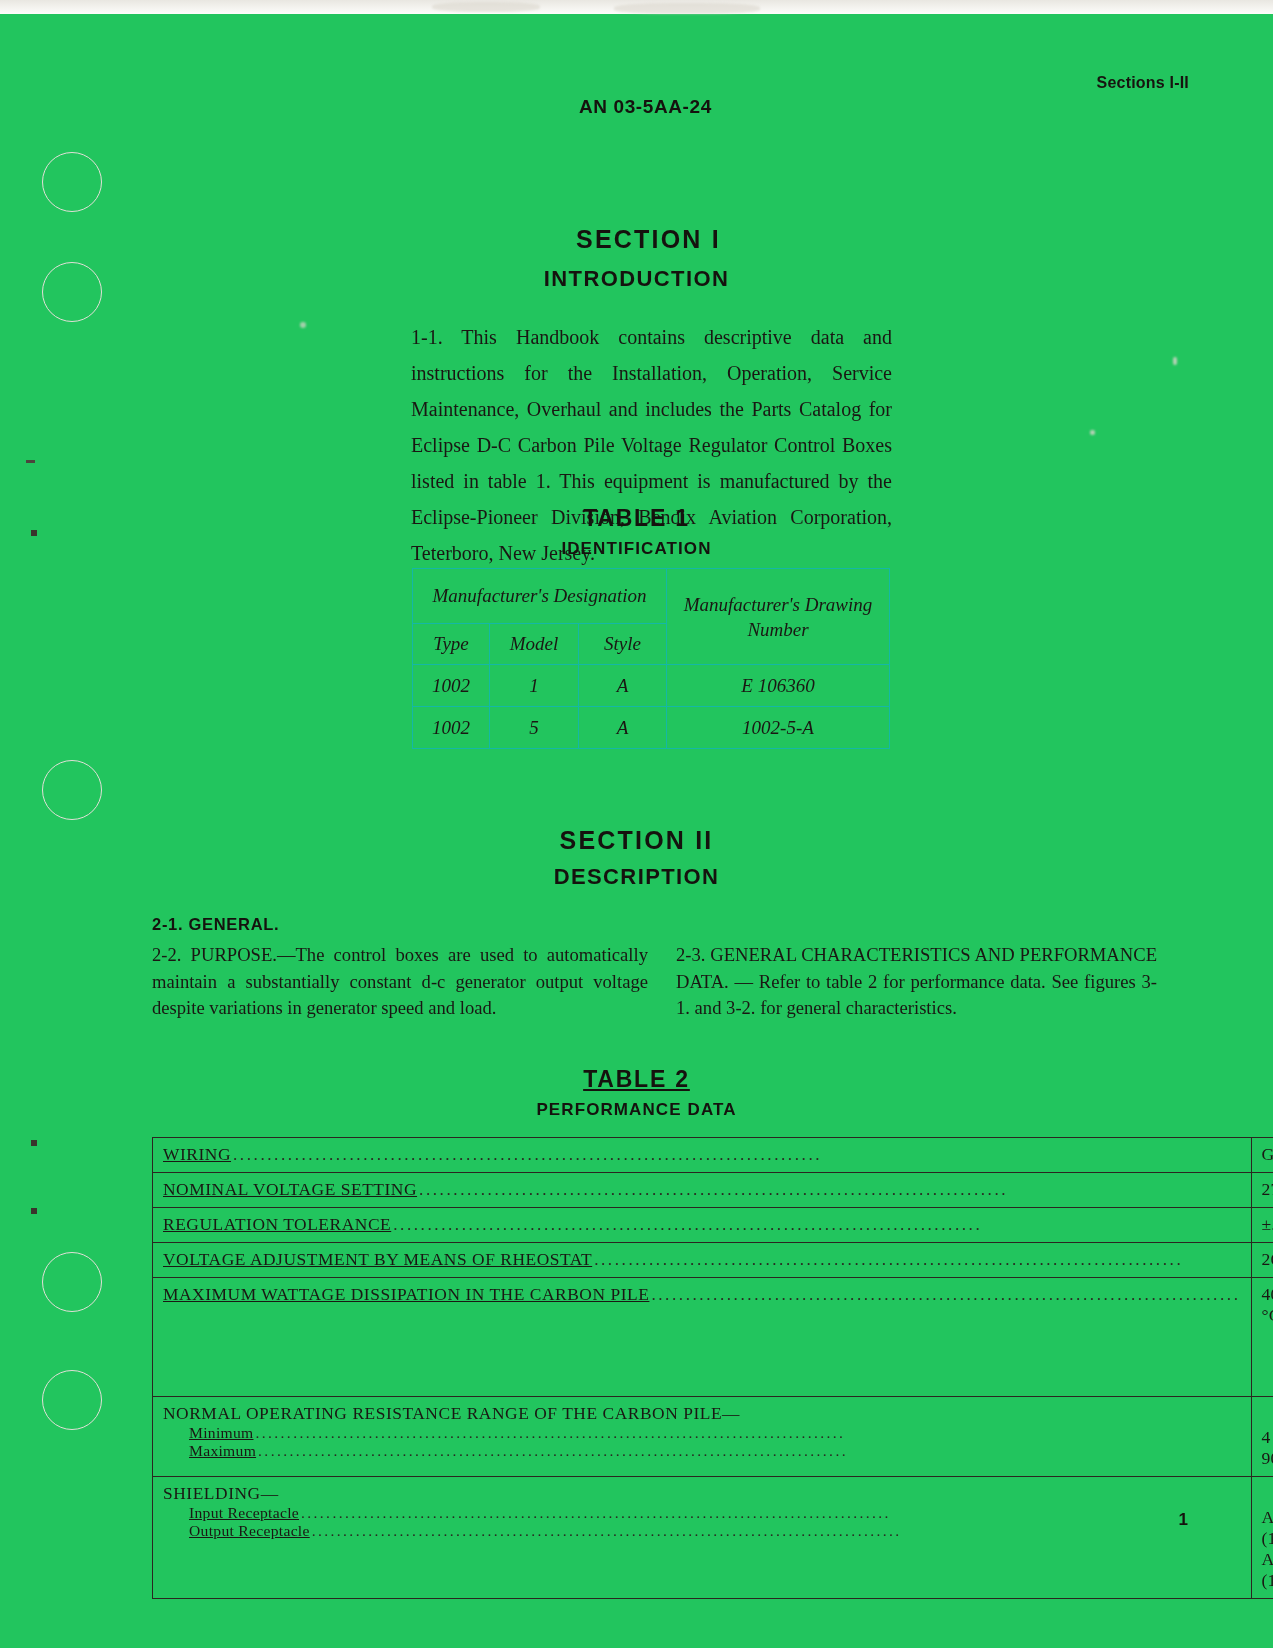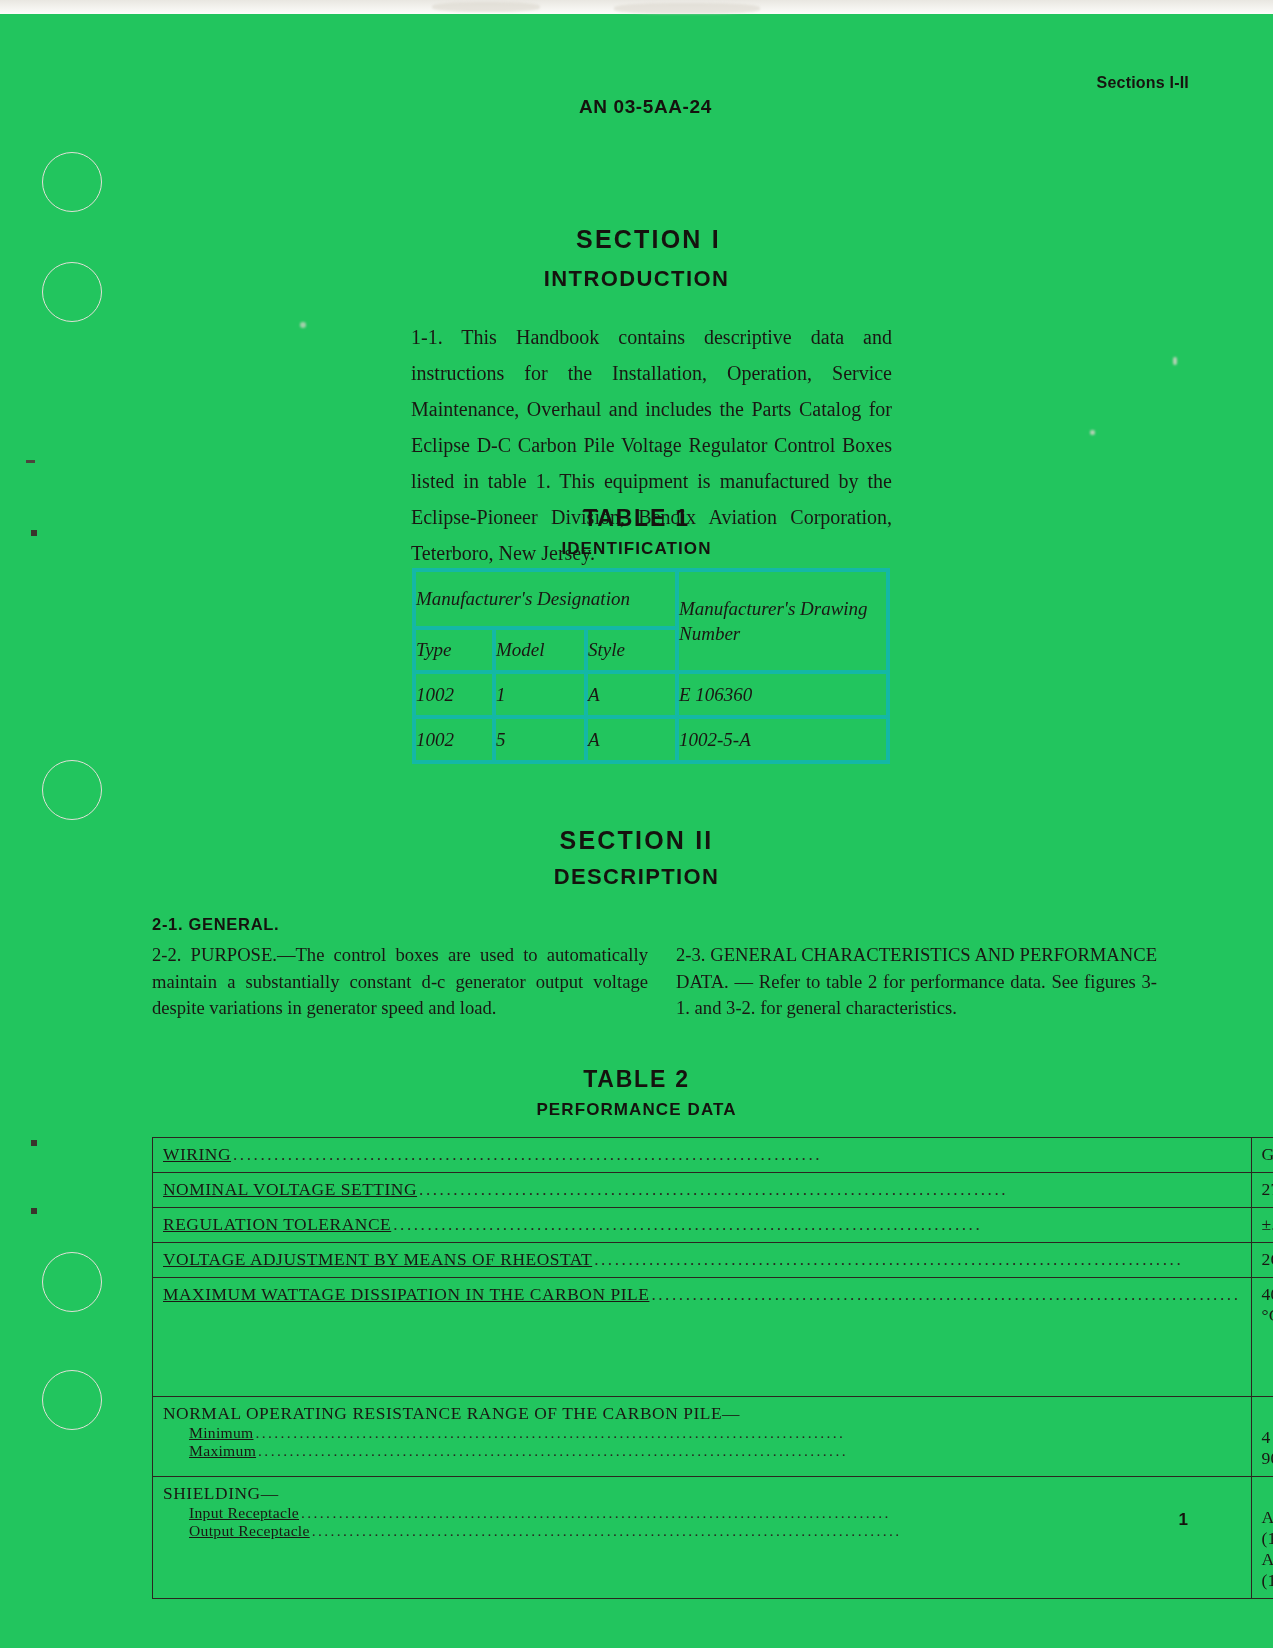--- a/index.html
+++ b/index.html
@@ -111,25 +111,25 @@
     left: 412px;
     top: 568px;
     width: 478px;
   }
   table.t1 {
     border-collapse: collapse;
     width: 478px;
     background: transparent;
   }
   table.t1 td, table.t1 th {
-    border: 4px solid #14b8a6;
+    border: 1px solid #14b8a6;
     font-style: italic;
     font-weight: normal;
     font-size: 19px;
-    text-align: left;
+    text-align: center;
     padding: 0;
     color: #1a1713;
   }
   .t1-grouphdr { height: 54px; font-size: 20.5px; }
   .t1-drawhdr  { font-size: 20.5px; line-height: 25px; }
   .t1-subhdr   { height: 40px; }
   .t1-body td  { font-style: normal; height: 41px; font-size: 19.5px; }
 
   
   .subhead {
@@ -283,21 +283,21 @@
   </div>
 
   <div class="sec-title sec-num" style="top:826px;">SECTION  II</div>
   <div class="sec-title sec-name" style="top:864px;">DESCRIPTION</div>
 
   <div class="subhead" style="left:152px;top:915px;">2-1.  GENERAL.</div>
 
   <div class="col-left">2-2. PURPOSE.—The control boxes are used to automatically maintain a substantially constant d-c generator output voltage despite variations in generator speed and load.</div>
   <div class="col-right">2-3. GENERAL CHARACTERISTICS AND PERFORMANCE DATA. — Refer to table 2 for performance data. See figures 3-1. and 3-2. for general characteristics.</div>
 
-  <div class="tbl-cap tbl-cap-main" style="top:1066px;">TABLE  2</div>
+  <div class="tbl-cap tbl-cap-main" style="top:1066px;text-decoration:underline;">TABLE  2</div>
   <div class="tbl-cap tbl-cap-sub" style="top:1100px;">PERFORMANCE  DATA</div>
 
   <div class="table2-wrap">
     <table class="t2">
       <tbody>
           <tr>
         <td class="lbl">
           <span class="dotline">
                 <span class="txt">WIRING</span>
                 <span class="dots">......................................................................................</span>

